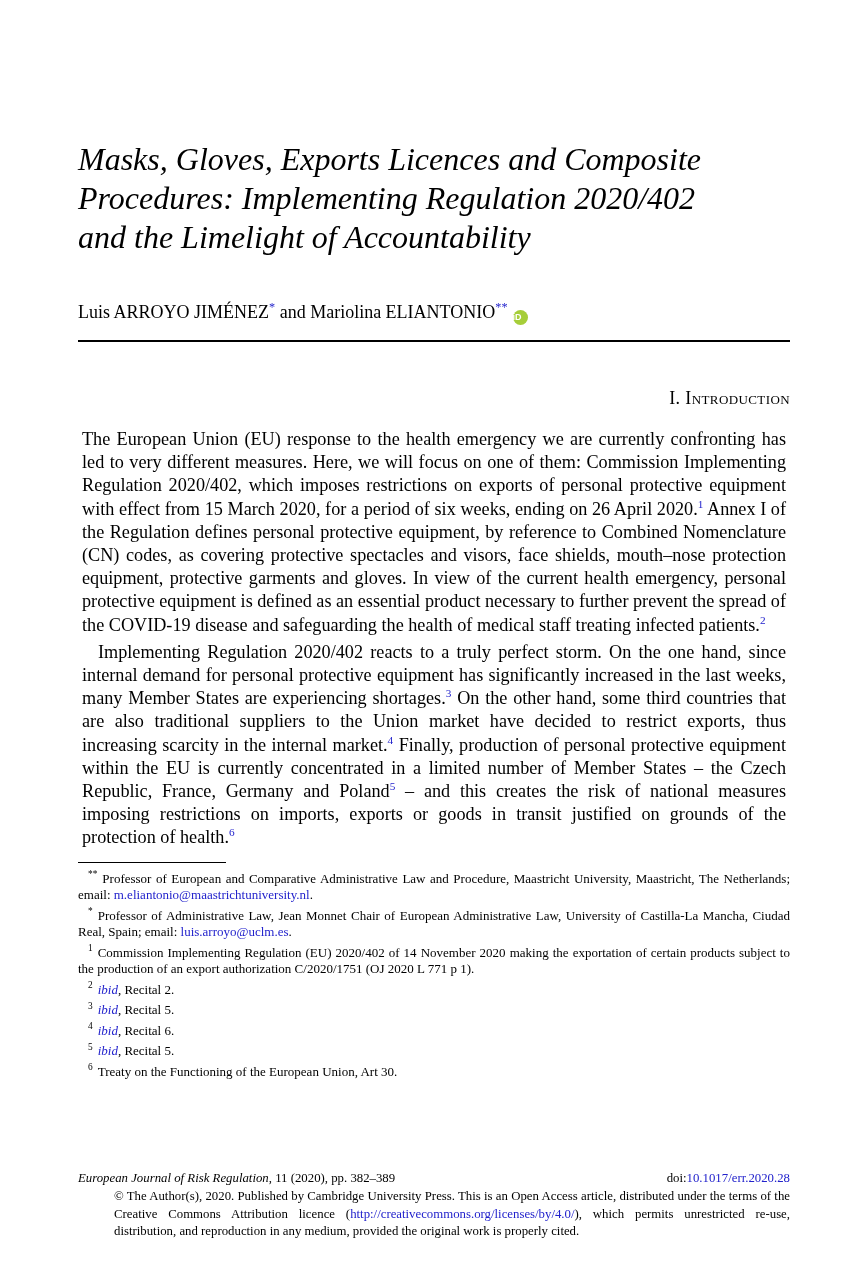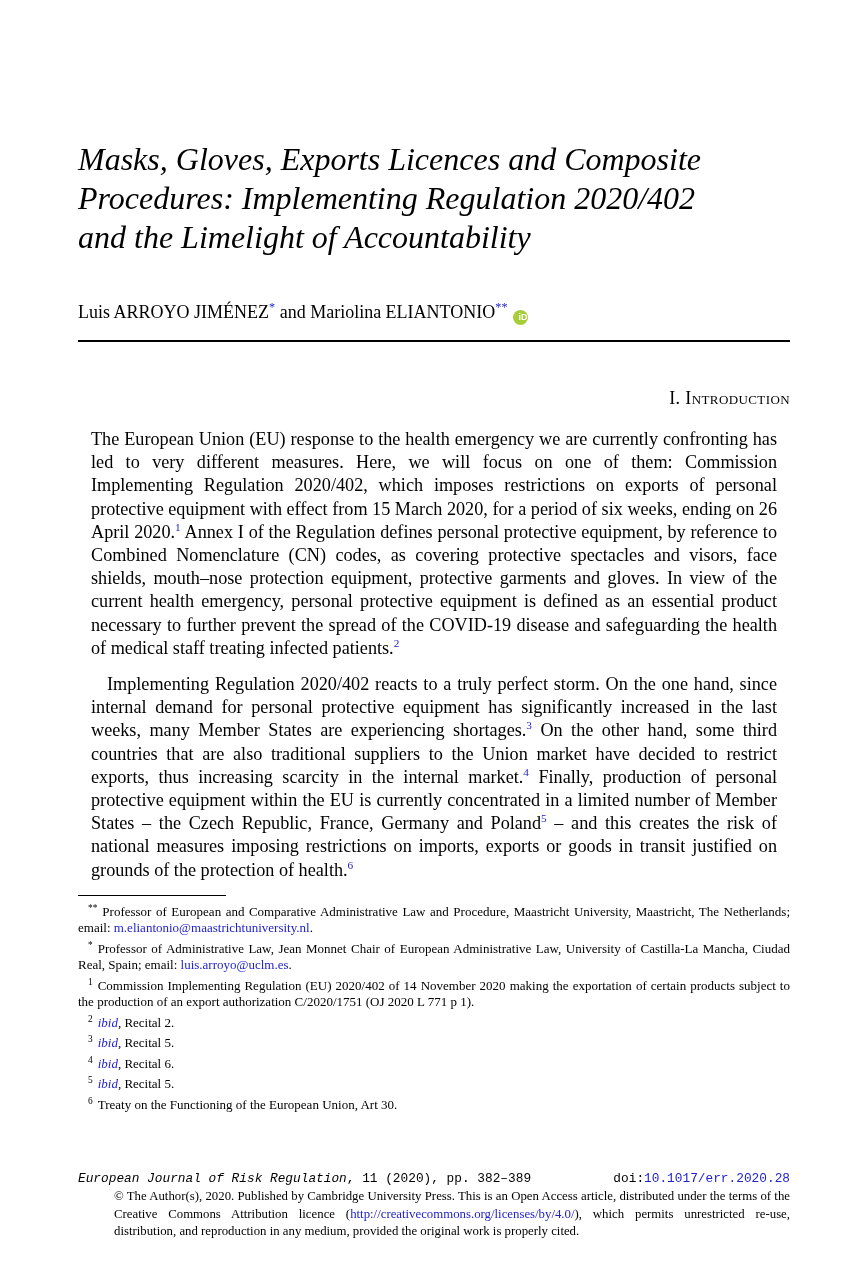--- a/index.html
+++ b/index.html
@@ -16,41 +16,41 @@
     overflow: hidden;
   }
   .title { font-style: italic; font-weight: normal; font-size: 32px; line-height: 39px; margin: 0; }
   .title .tline { display: block; white-space: nowrap; }
   .authors { margin-top: 44px; font-size: 18px; line-height: 22px; }
   .mark { color: var(--link); font-size: 0.68em; line-height: 0; cursor: pointer; }
   .orcid {
     display: inline-block; width: 15px; height: 15px; border-radius: 50%;
     background: var(--orcid); color: #fff;
     font-family: "Liberation Sans", sans-serif; font-size: 9px; font-weight: bold;
-    text-align: right; line-height: 15px; vertical-align: -2px; margin-left: 5px;
+    text-align: left; line-height: 15px; vertical-align: -2px; margin-left: 5px;
     cursor: pointer;
   }
   .title-rule { border: none; border-top: 2.5px solid #000; margin: 15px 0 0 0; }
   .heading {
     margin: 46px 0 0 0; text-align: right;
     font-variant: small-caps; font-weight: normal;
     font-size: 18px; letter-spacing: 0.4px;
   }
-  .body-text { font-size: 18.2px; line-height: 23.2px; text-align: justify; margin: 13px; }
+  .body-text { font-size: 18.2px; line-height: 23.2px; text-align: justify; margin: 4px; }
   .para1 { margin-top: 19px; }
   .para2 { text-indent: 16px; }
   .fnref { color: var(--link); font-size: 0.62em; line-height: 0; cursor: pointer; }
   .fn-rule { border: none; border-top: 1.5px solid #000; width: 148px; margin: 12px 0 8px 0; }
   .footnotes { font-size: 13px; line-height: 16.5px; text-align: justify; }
   .footnotes p { margin: 0 0 4px 0; text-indent: 10px; }
   .footnotes sup { font-size: 0.72em; line-height: 0; margin-right: 5px; }
   .lnk { color: var(--link); text-decoration: none; cursor: pointer; }
   .it { font-style: italic; }
   .footer { position: absolute; left: 78px; right: 68px; bottom: 28px; font-size: 12.8px; line-height: 17.2px; }
-  .footer-line1 { display: flex; justify-content: space-between; font-family: Liberation Mono, monospace; }
+  .footer-line1 { display: flex; justify-content: space-between; }
   .copyright { text-align: justify; margin-top: 1px; margin-left: 36px; }
 </style>
 </head>
 <body>
 
 <div class="page">
 
   <h1 class="title">
     <span class="tline">Masks, Gloves, Exports Licences and Composite</span>
     <span class="tline">Procedures: Implementing Regulation 2020/402</span>

